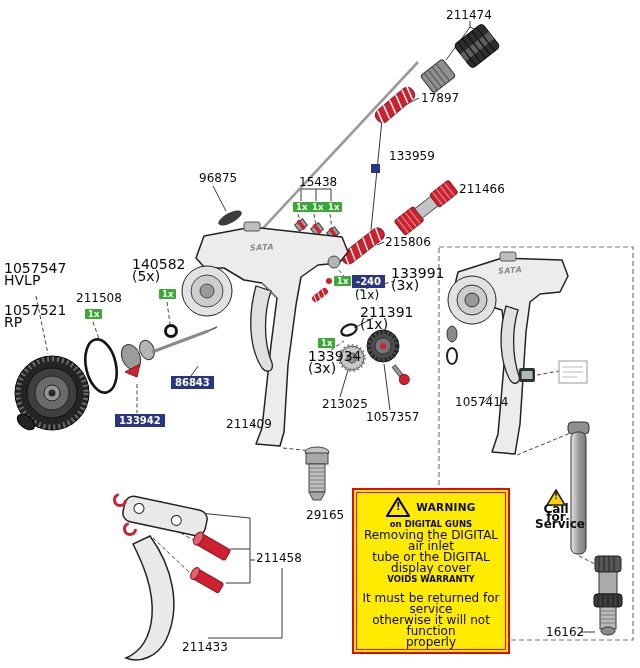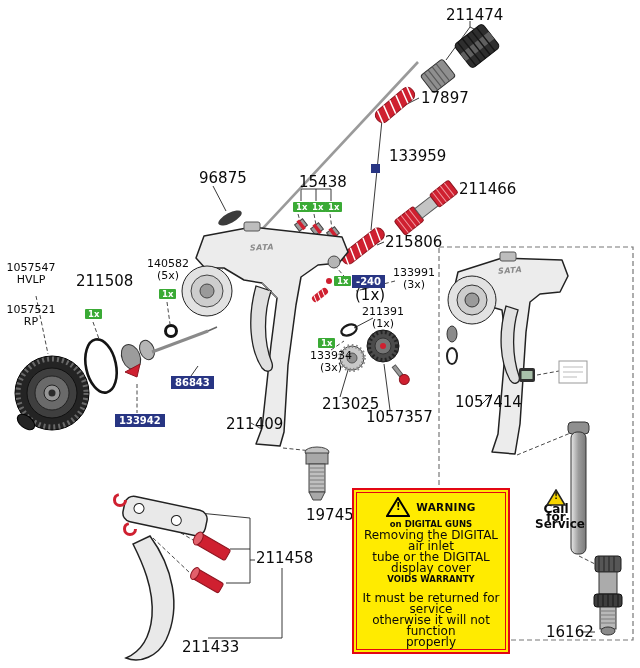--- a/index.html
+++ b/index.html
@@ -1,20 +1,20 @@
 <!DOCTYPE html>
 <html><head>
 <meta charset="utf-8">
 <style>
   html,body{margin:0;padding:0;background:#fff;}
   #stage{position:relative;width:640px;height:668px;background:#fff;overflow:hidden;
          font-family:"DejaVu Sans",sans-serif;color:#0a0a0a;}
   #art{position:absolute;left:0;top:0;}
-  .lbl{position:absolute;font-size:15px;white-space:nowrap;line-height:12px;}
-  .stack{position:absolute;font-size:11px;line-height:12px;text-align:center;}
+  .lbl{position:absolute;font-size:12px;white-space:nowrap;line-height:12px;}
+  .stack{position:absolute;font-size:14px;line-height:12px;}
   .badge-g{position:absolute;background:#3aaa35;color:#fff;font-size:8.5px;font-weight:bold;
            line-height:10px;padding:0 3px;border-radius:1px;}
   .badge-b{position:absolute;background:#283583;color:#fff;font-size:10px;font-weight:bold;
            line-height:13px;padding:0 4px;}
   .brand{position:absolute;font-size:8px;font-weight:bold;font-style:italic;color:#8a8a8a;
          letter-spacing:.5px;}
   .warnbox{position:absolute;left:352px;top:488px;width:158px;height:166px;background:#ffeb00;
            border:2px solid #e30613;padding:2px;box-sizing:border-box;}
   .warn-inner{border:1px solid #e30613;height:100%;box-sizing:border-box;text-align:center;padding-top:4px;}
   .warn-head{display:flex;align-items:center;justify-content:center;gap:6px;margin-bottom:2px;}
@@ -239,29 +239,29 @@
 </svg>
 
 <div class="lbl" style="left:446px;top:9px">211474</div>
 <div class="lbl" style="left:421px;top:92px">17897</div>
 <div class="lbl" style="left:389px;top:150px">133959</div>
 <div class="lbl" style="left:459px;top:183px">211466</div>
 <div class="lbl" style="left:385px;top:236px">215806</div>
 <div class="lbl" style="left:199px;top:172px">96875</div>
 <div class="lbl" style="left:299px;top:176px">15438</div>
 
-<div class="stack" style="left:145px;top:258px;width:46px">
+<div class="stack" style="left:132px;top:258px;width:46px">
   <div>140582</div>
   <div>(5x)</div>
 </div>
 <div class="stack" style="left:4px;top:262px;width:54px">
   <div>1057547</div>
   <div>HVLP</div>
 </div>
-<div class="lbl" style="left:76px;top:275px">211508</div>
+<div class="lbl" style="left:76px;top:292px">211508</div>
 <div class="stack" style="left:4px;top:304px;width:54px">
   <div>1057521</div>
   <div>RP</div>
 </div>
 
 <div class="badge-g" style="left:85px;top:309px">1x</div>
 <div class="badge-g" style="left:159px;top:289px">1x</div>
 <div class="badge-g" style="left:293px;top:202px">1x</div>
 <div class="badge-g" style="left:309px;top:202px">1x</div>
 <div class="badge-g" style="left:325px;top:202px">1x</div>
@@ -282,21 +282,21 @@
   <div>(1x)</div>
 </div>
 <div class="stack" style="left:308px;top:350px;width:46px">
   <div>133934</div>
   <div>(3x)</div>
 </div>
 
 <div class="lbl" style="left:322px;top:398px">213025</div>
 <div class="lbl" style="left:366px;top:411px">1057357</div>
 <div class="lbl" style="left:226px;top:418px">211409</div>
-<div class="lbl" style="left:306px;top:509px">19745</div>
+<div class="lbl" style="left:306px;top:509px">29165</div>
 <div class="lbl" style="left:455px;top:396px">1057414</div>
 <div class="lbl" style="left:546px;top:626px">16162</div>
 <div class="lbl" style="left:256px;top:552px">211458</div>
 <div class="lbl" style="left:182px;top:641px">211433</div>
 
 <div class="brand" style="left:250px;top:243px;transform:rotate(-2deg)">SATA</div>
 <div class="brand" style="left:498px;top:266px;transform:rotate(-4deg)">SATA</div>
 
 <div class="warnbox">
   <div class="warn-inner">

